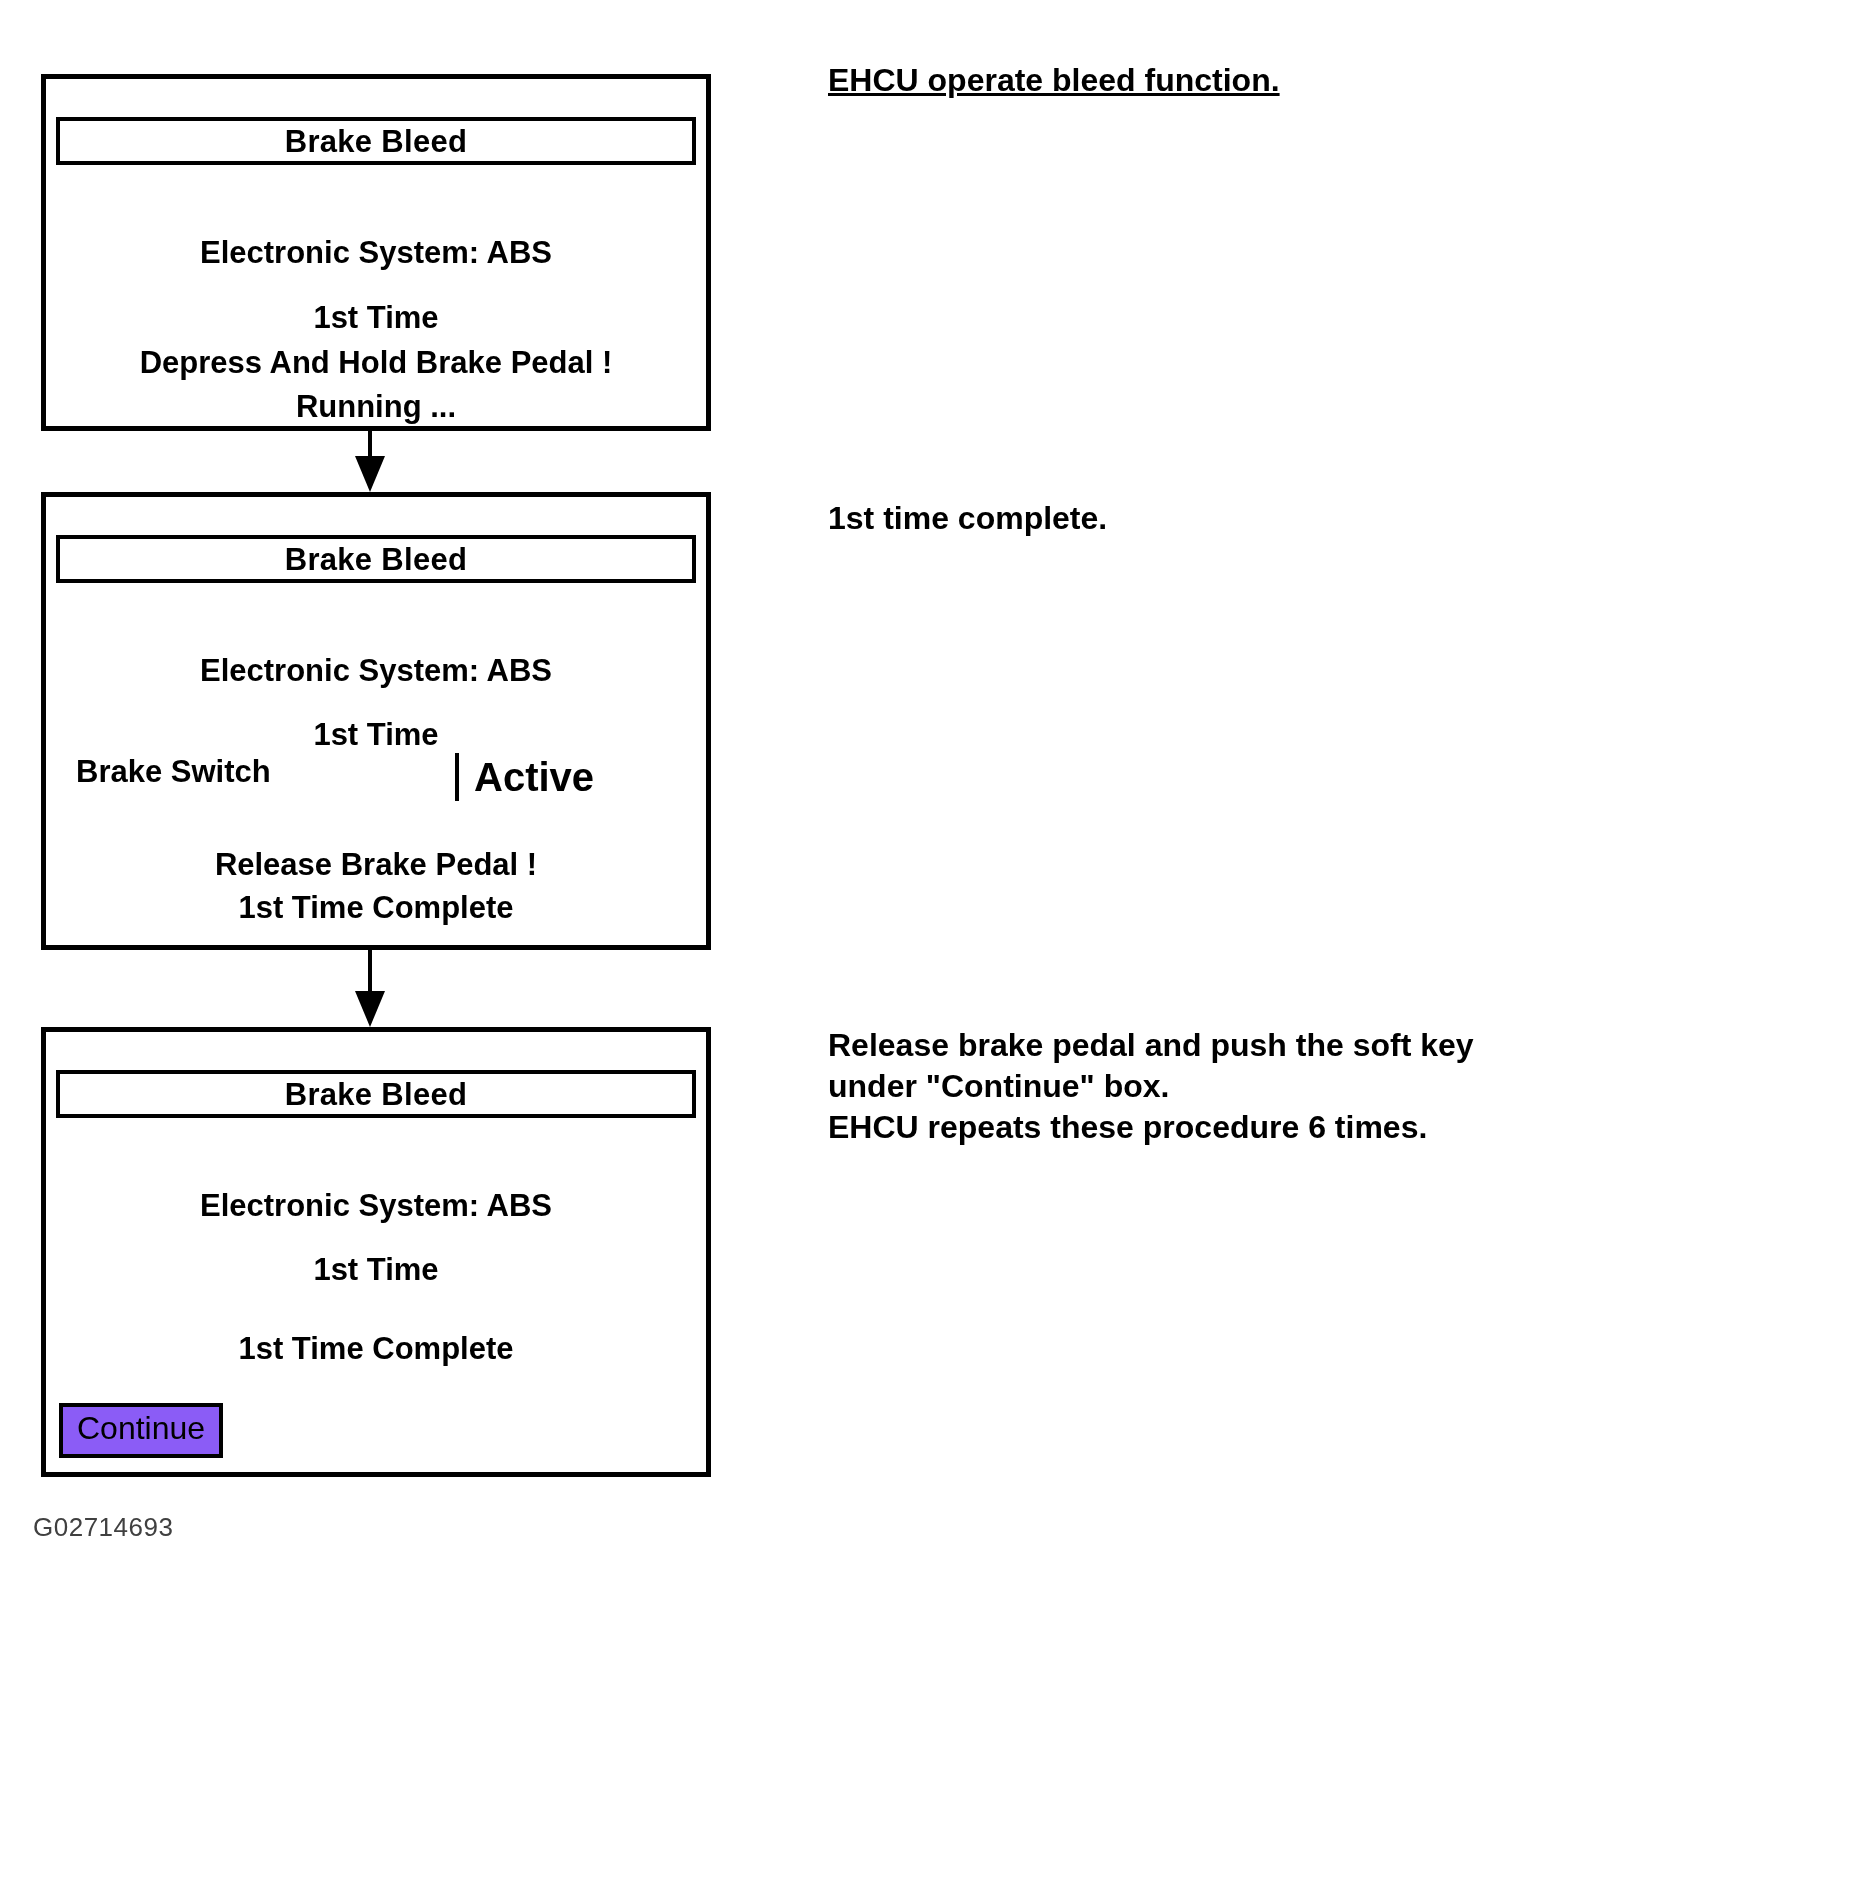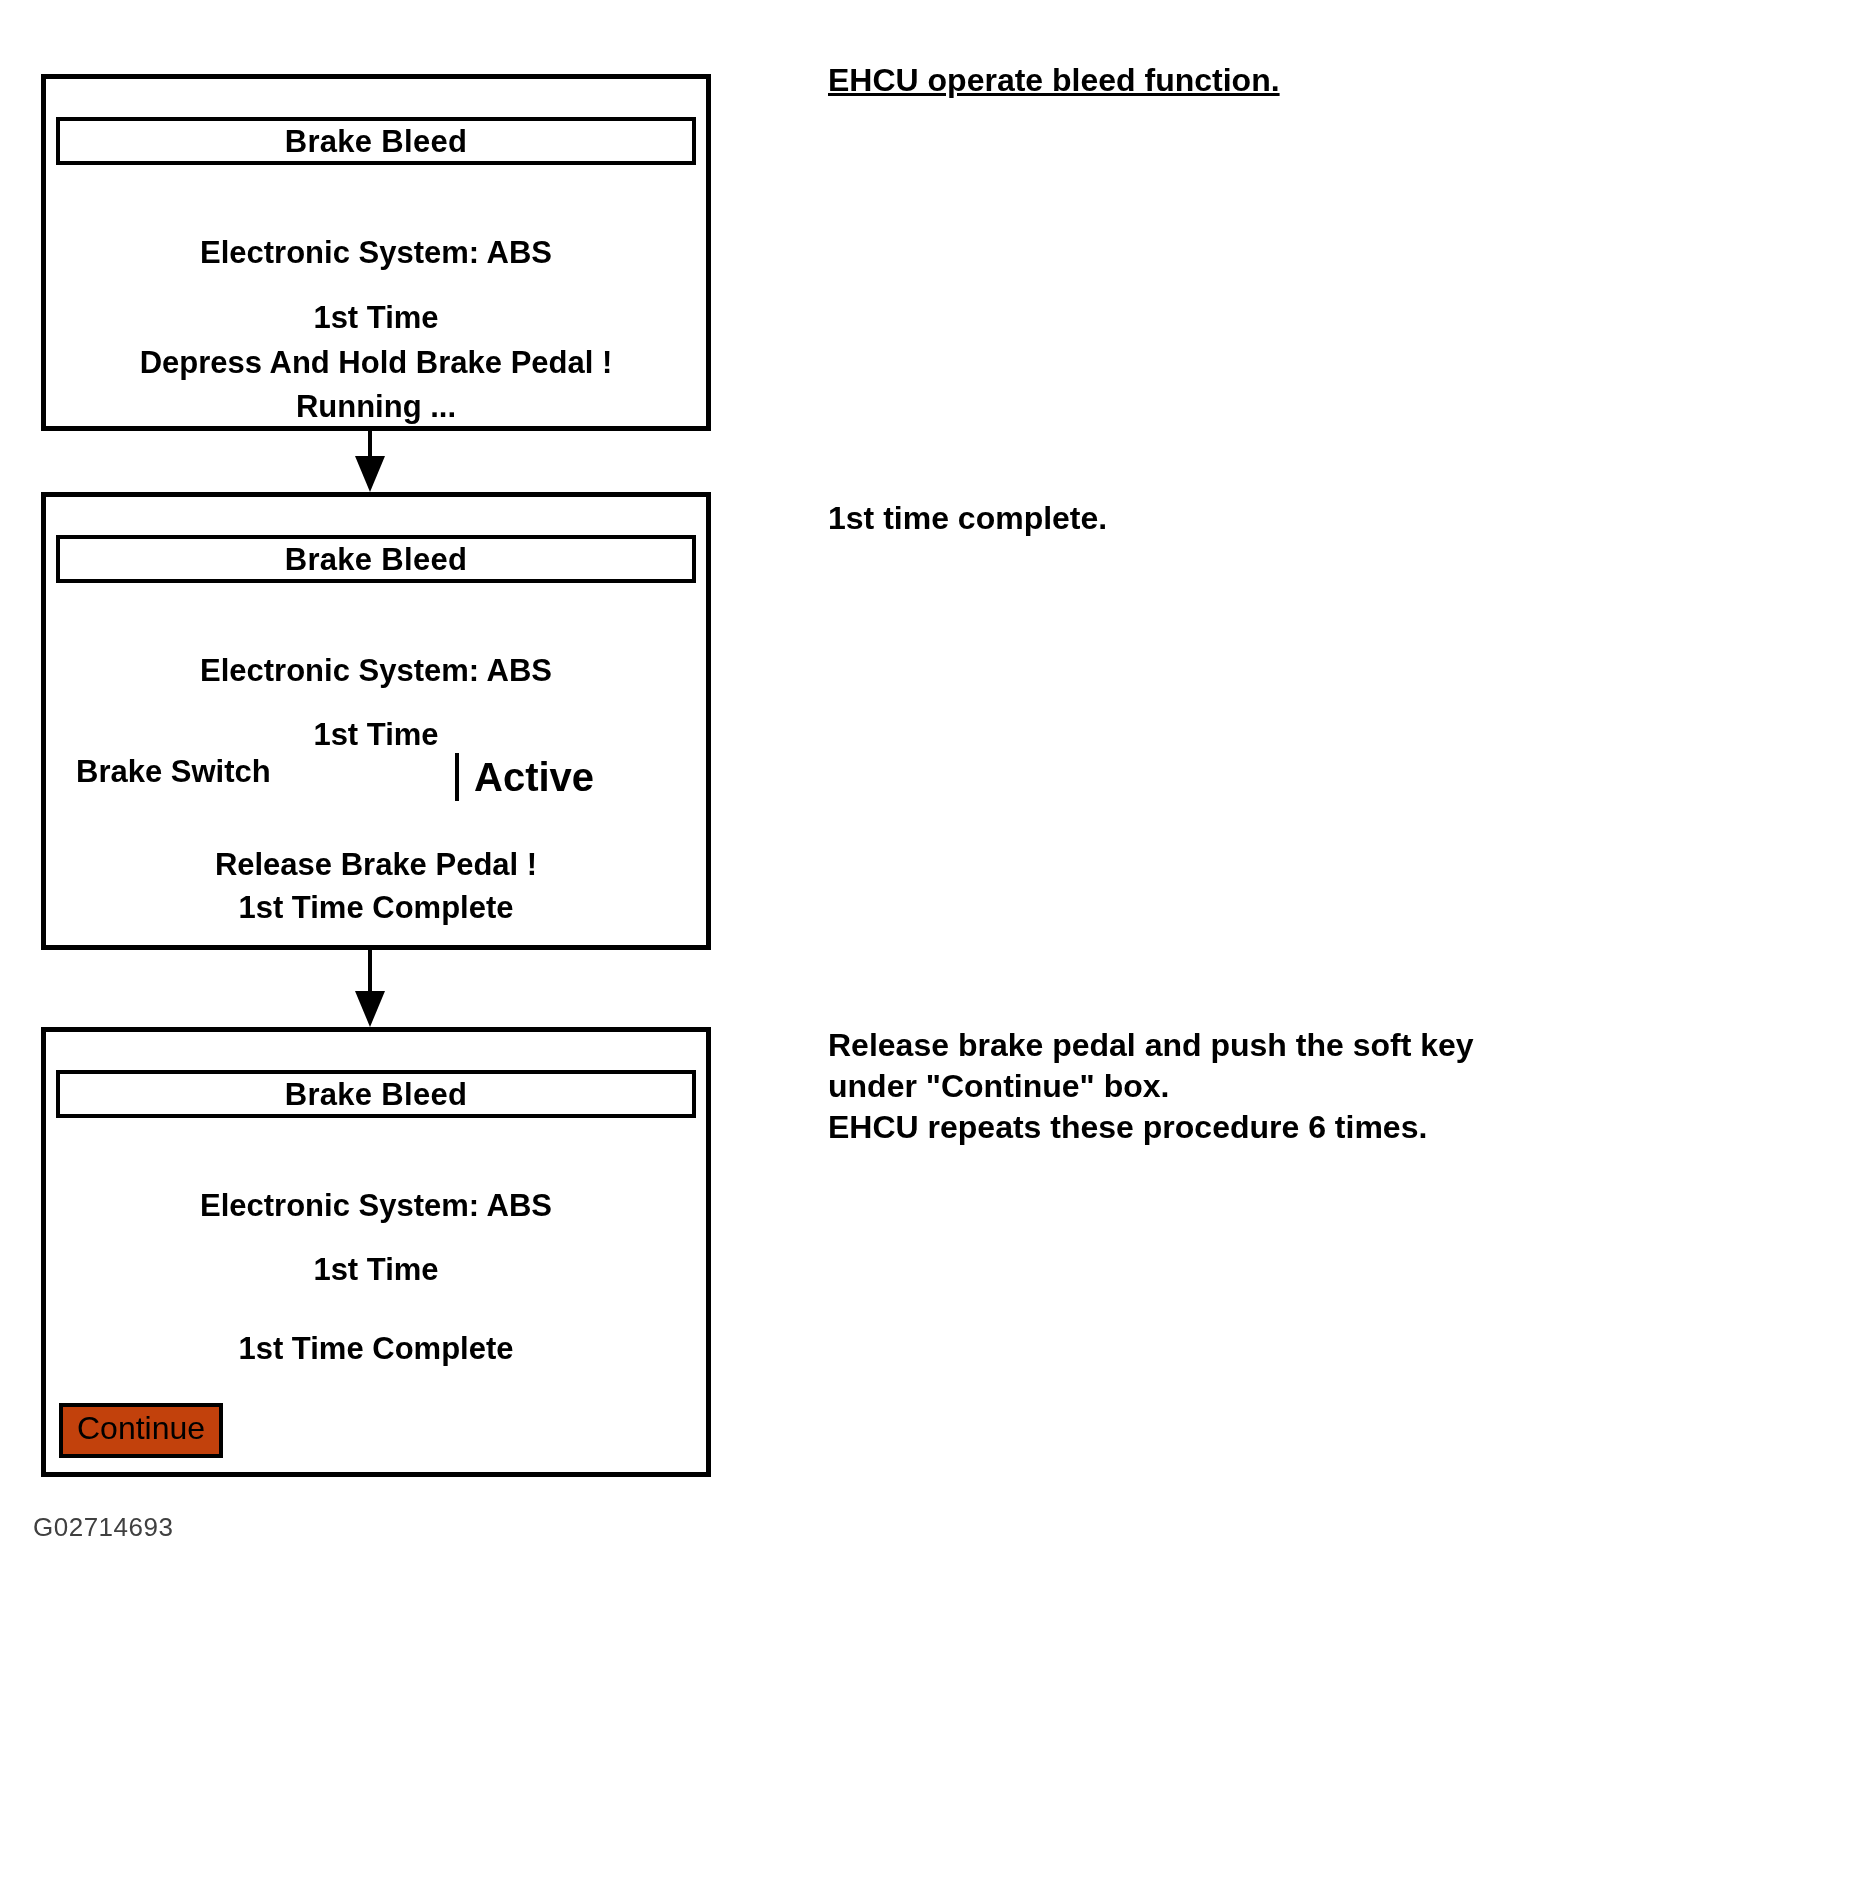--- a/index.html
+++ b/index.html
@@ -112,21 +112,21 @@
   }
 
   
   .softkey {
     position: absolute;
     left: 13px;
     bottom: 14px;
     border: 4px solid #000;
     box-sizing: border-box;
     padding: 5px 14px 8px 14px;
-    background: #c2410c;
+    background: #8b5cf6;
   }
   .softkey .sk-text {
     font-size: 32px;
     font-weight: 400;
     line-height: 1.05;
     white-space: nowrap;
   }
 
   
   .arrow {

